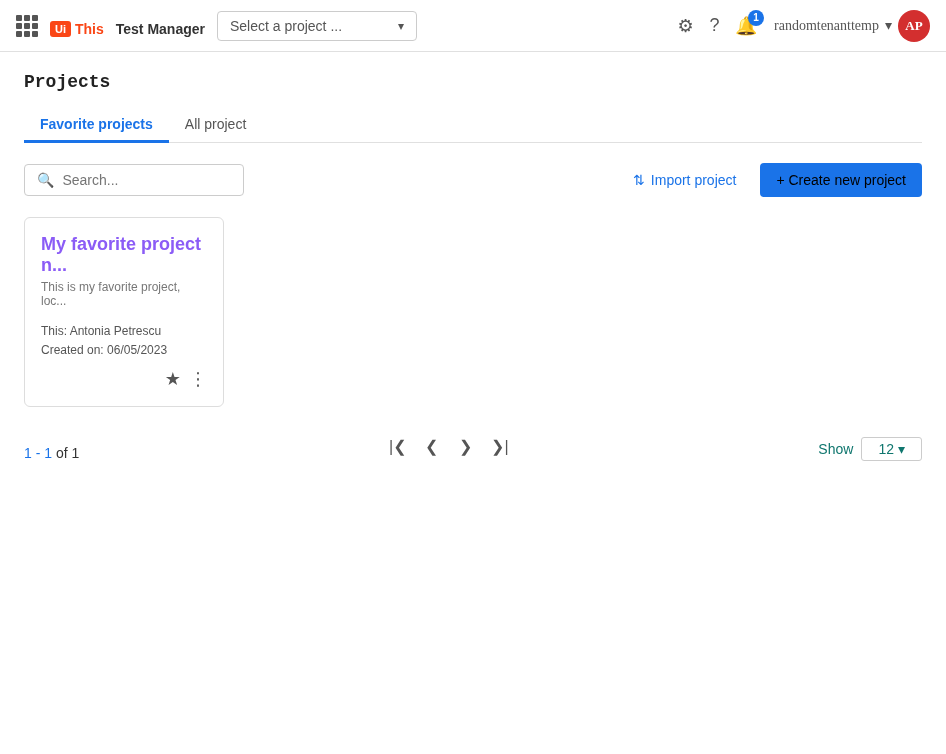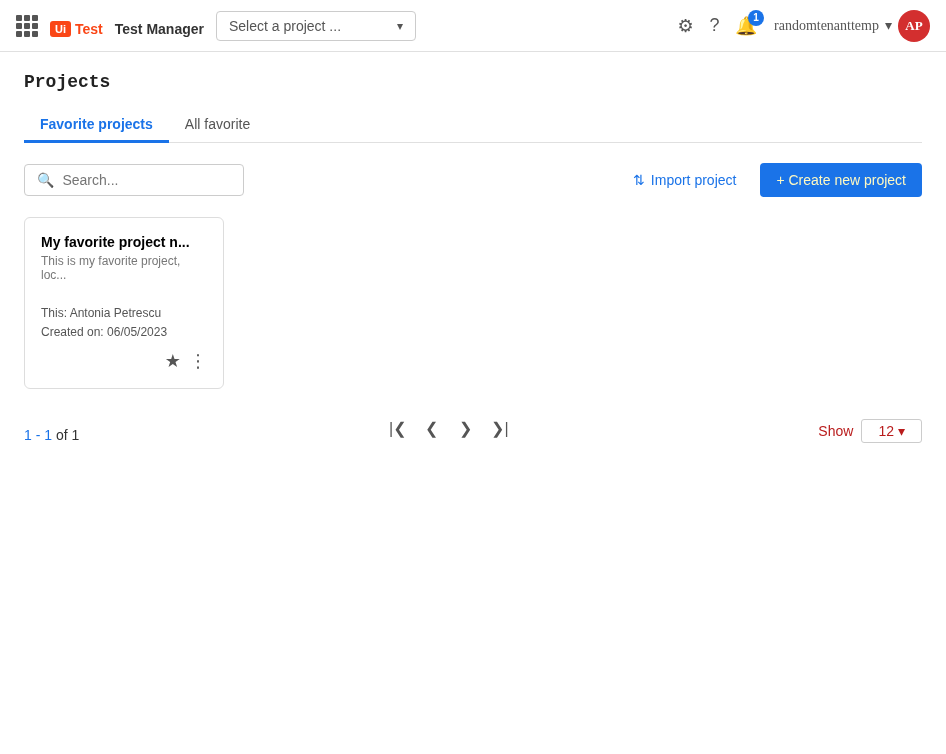--- a/index.html
+++ b/index.html
@@ -61,67 +61,67 @@
     .search-icon { color: #888; font-size: 14px; }
     .search-input { border: none; outline: none; font-size: 14px; color: #555; width: 100%; background: transparent; }
     .toolbar-right { display: flex; align-items: center; gap: 12px; }
     .import-btn {
       display: flex; align-items: center; gap: 6px;
       color: #1a73e8; background: #fff; border: none;
       cursor: pointer; font-size: 14px; padding: 8px 12px;
     }
     .create-btn {
       display: flex; align-items: center; gap: 6px;
-      background: #1a73e8; color: #fef9c3; border: none;
+      background: #1a73e8; color: #000000; border: none;
       border-radius: 4px; padding: 9px 16px; cursor: pointer; font-size: 14px; font-weight: 500;
     }
 
     
     .cards-grid { display: flex; flex-wrap: wrap; gap: 16px; }
     .project-card {
       border: 1px solid #ddd; border-radius: 6px; padding: 16px;
       width: 200px; min-height: 130px; cursor: pointer;
       display: flex; flex-direction: column; justify-content: space-between;
     }
-    .card-title { font-size: 14px; font-weight: 600; color: #000000; margin-bottom: 4px; }
-    .card-desc { font-size: 12px; color: #777; margin-bottom: 22px; }
+    .card-title { font-size: 18px; font-weight: 600; color: #8b5cf6; margin-bottom: 4px; }
+    .card-desc { font-size: 12px; color: #777; margin-bottom: 14px; }
     .card-meta { font-size: 12px; color: #555; line-height: 1.6; }
     .card-actions { display: flex; align-items: center; justify-content: flex-end; gap: 8px; margin-top: 8px; }
     .star-icon { color: #555; cursor: pointer; font-size: 18px; }
     .more-icon { color: #555; cursor: pointer; font-size: 18px; }
 
     
     .pagination { display: flex; align-items: flex-end; justify-content: space-between; margin-top: 24px; }
     .page-nav { display: flex; align-items: center; gap: 4px; }
     .page-btn {
       width: 30px; height: 30px; display: flex; align-items: center; justify-content: center;
       border: none; background: transparent; cursor: pointer; color: #555; font-size: 16px; border-radius: 3px;
     }
-    .show-section { display: flex; align-items: center; gap: 8px; color: #b91c1c; font-size: 14px; }
+    .show-section { display: flex; align-items: center; gap: 8px; color: #0f766e; font-size: 14px; }
     .show-select { border: 1px solid #ccc; border-radius: 3px; padding: 3px 16px; font-size: 14px; cursor: pointer; display: flex; align-items: center; gap: 4px; }
   </style>
 </head>
 <body>
 
 <header class="header">
   <div class="header-left">
     <div class="grid-icon">
       <span></span>
         <span></span>
         <span></span>
       <span></span>
         <span></span>
         <span></span>
       <span></span>
         <span></span>
         <span></span>
     </div>
     <div class="logo">
       <span class="logo-box">Ui</span>
-      <span class="logo-path">Test</span>
+      <span class="logo-path">This</span>
     </div>
     <span class="logo-text">Test Manager</span>
   </div>
 
   <div class="project-select">
     <span>Select a project ...</span>
     <span class="chevron-down">▾</span>
   </div>
 
   <div class="header-right">
@@ -137,21 +137,21 @@
       <div class="avatar">AP</div>
     </div>
   </div>
 </header>
 
 <div class="page">
   <div class="page-title">Projects</div>
 
   <div class="tabs">
     <div class="tab active">Favorite projects</div>
-    <div class="tab">All favorite</div>
+    <div class="tab">All project</div>
   </div>
 
   <div class="toolbar">
     <div class="search-box">
       <span class="search-icon">🔍</span>
       <input class="search-input" type="text" placeholder="Search..." style="">
     </div>
     <div class="toolbar-right">
       <button class="import-btn">
         <span>⇅</span>

